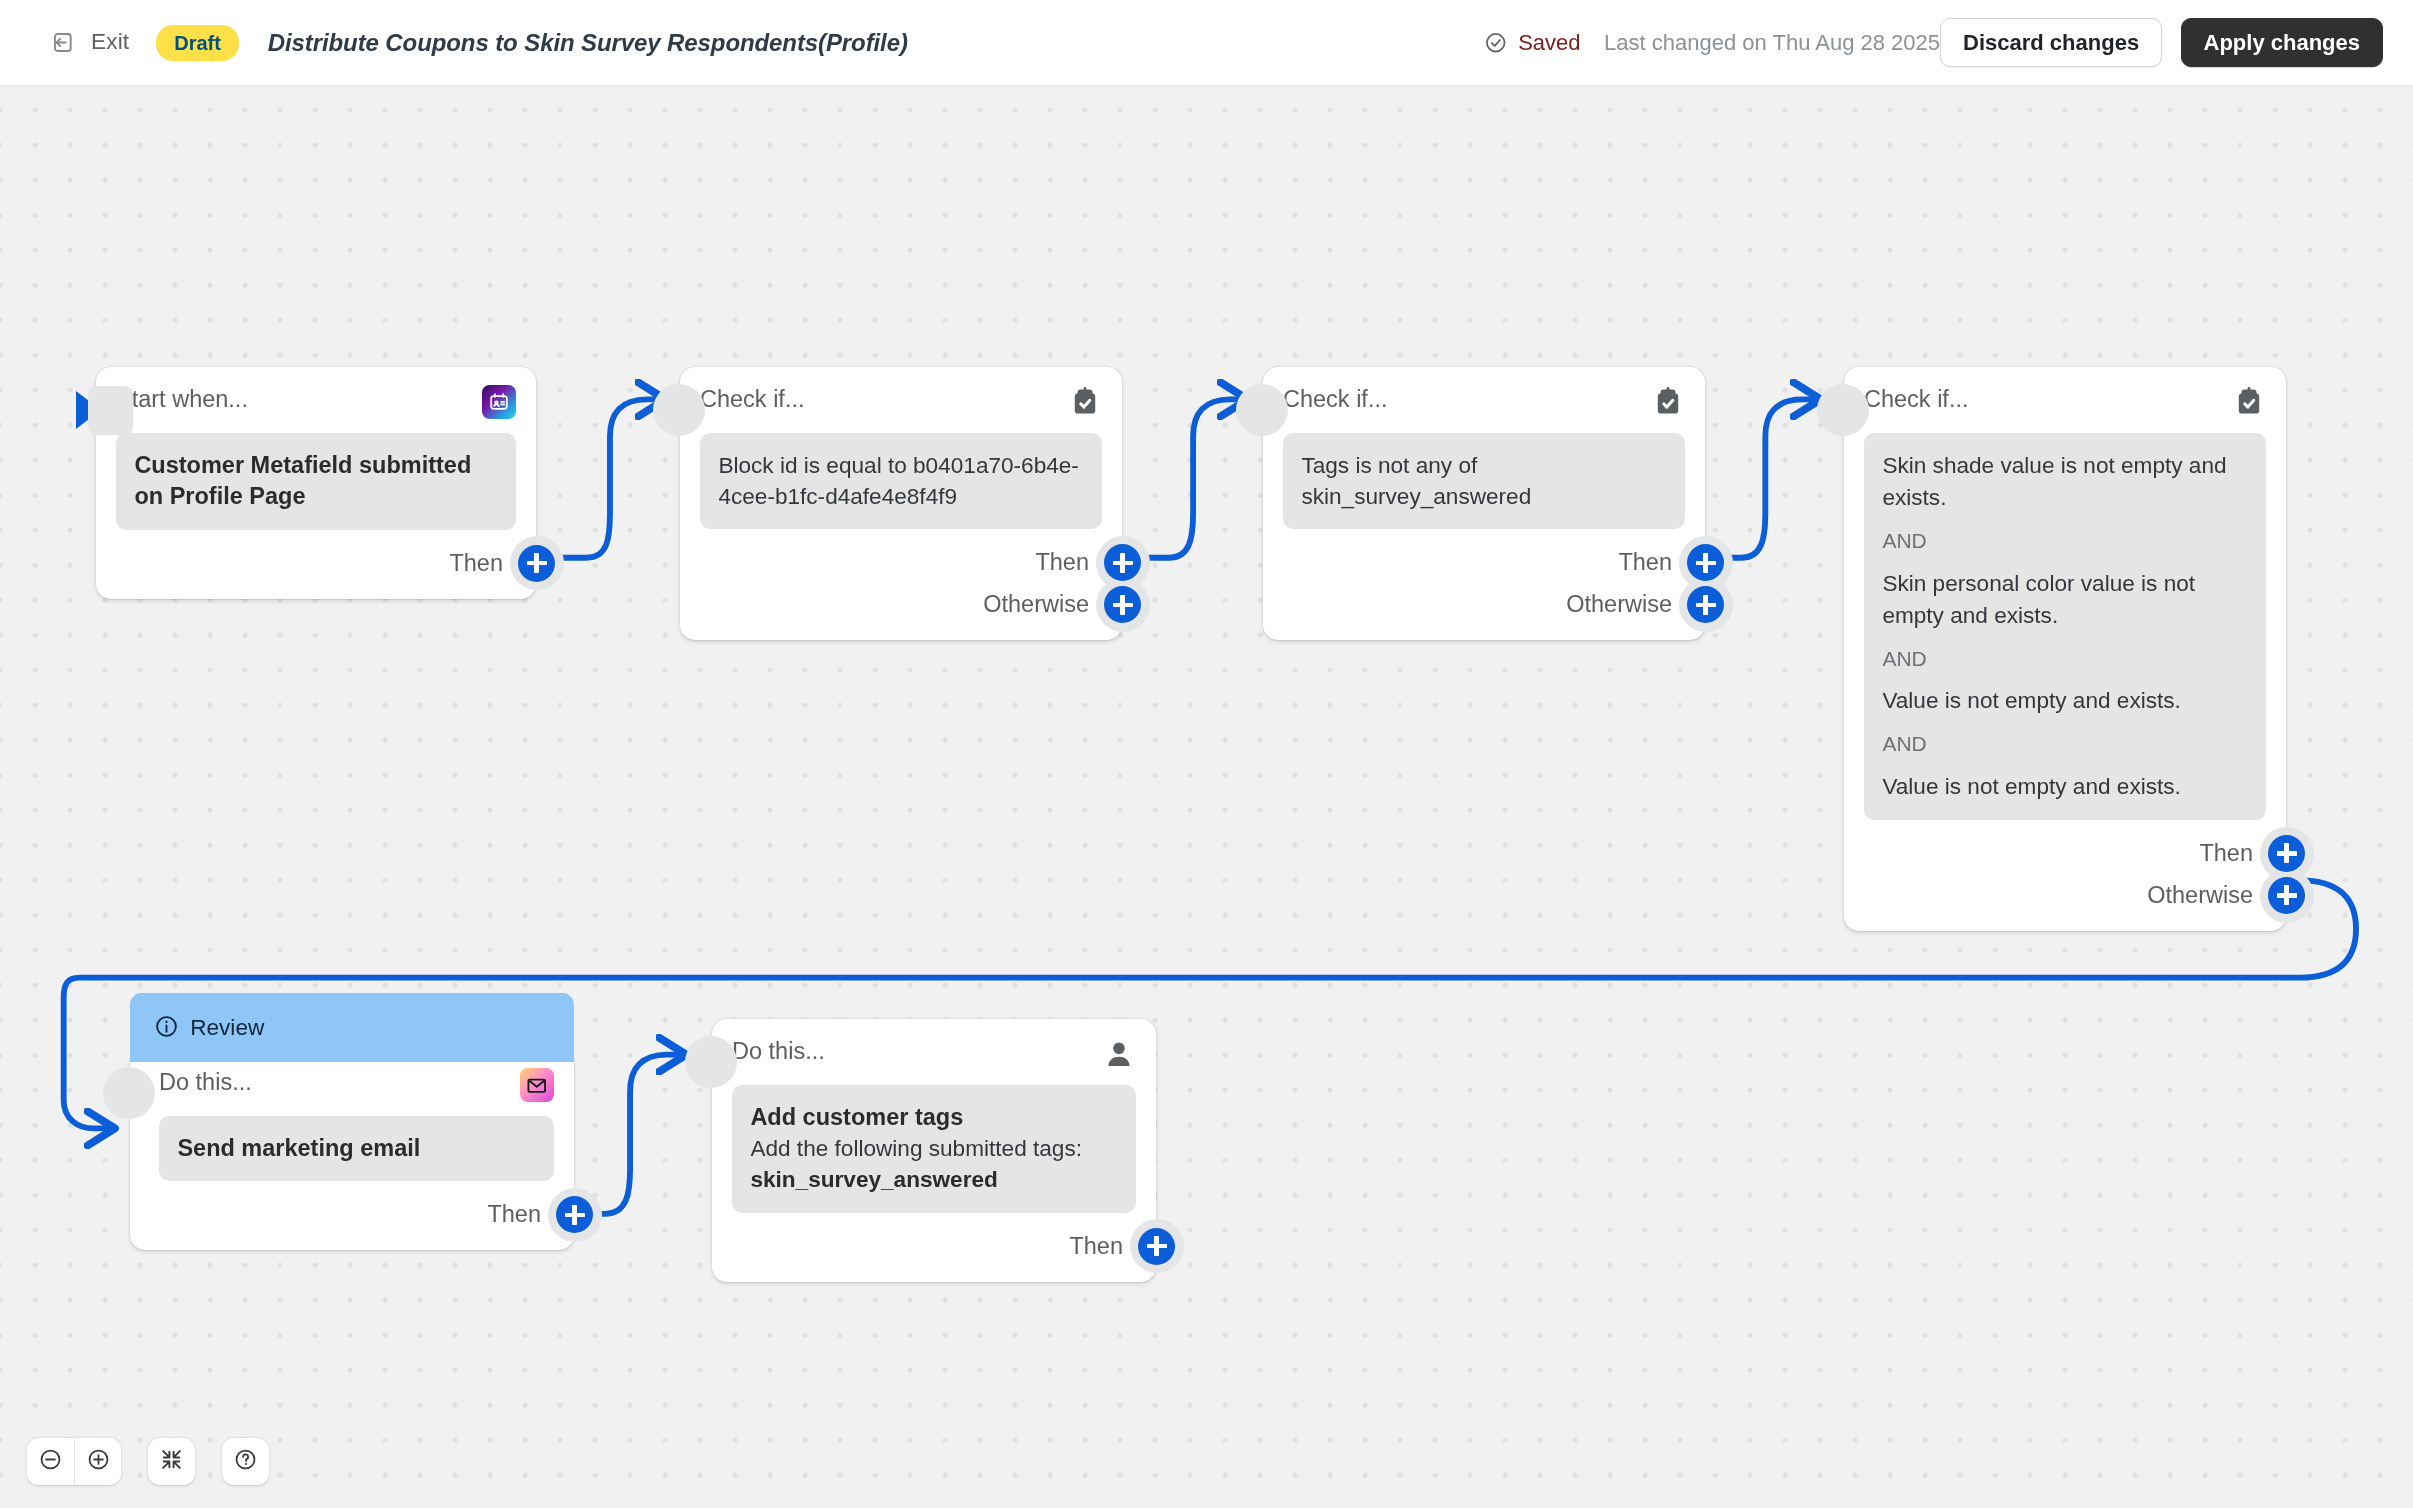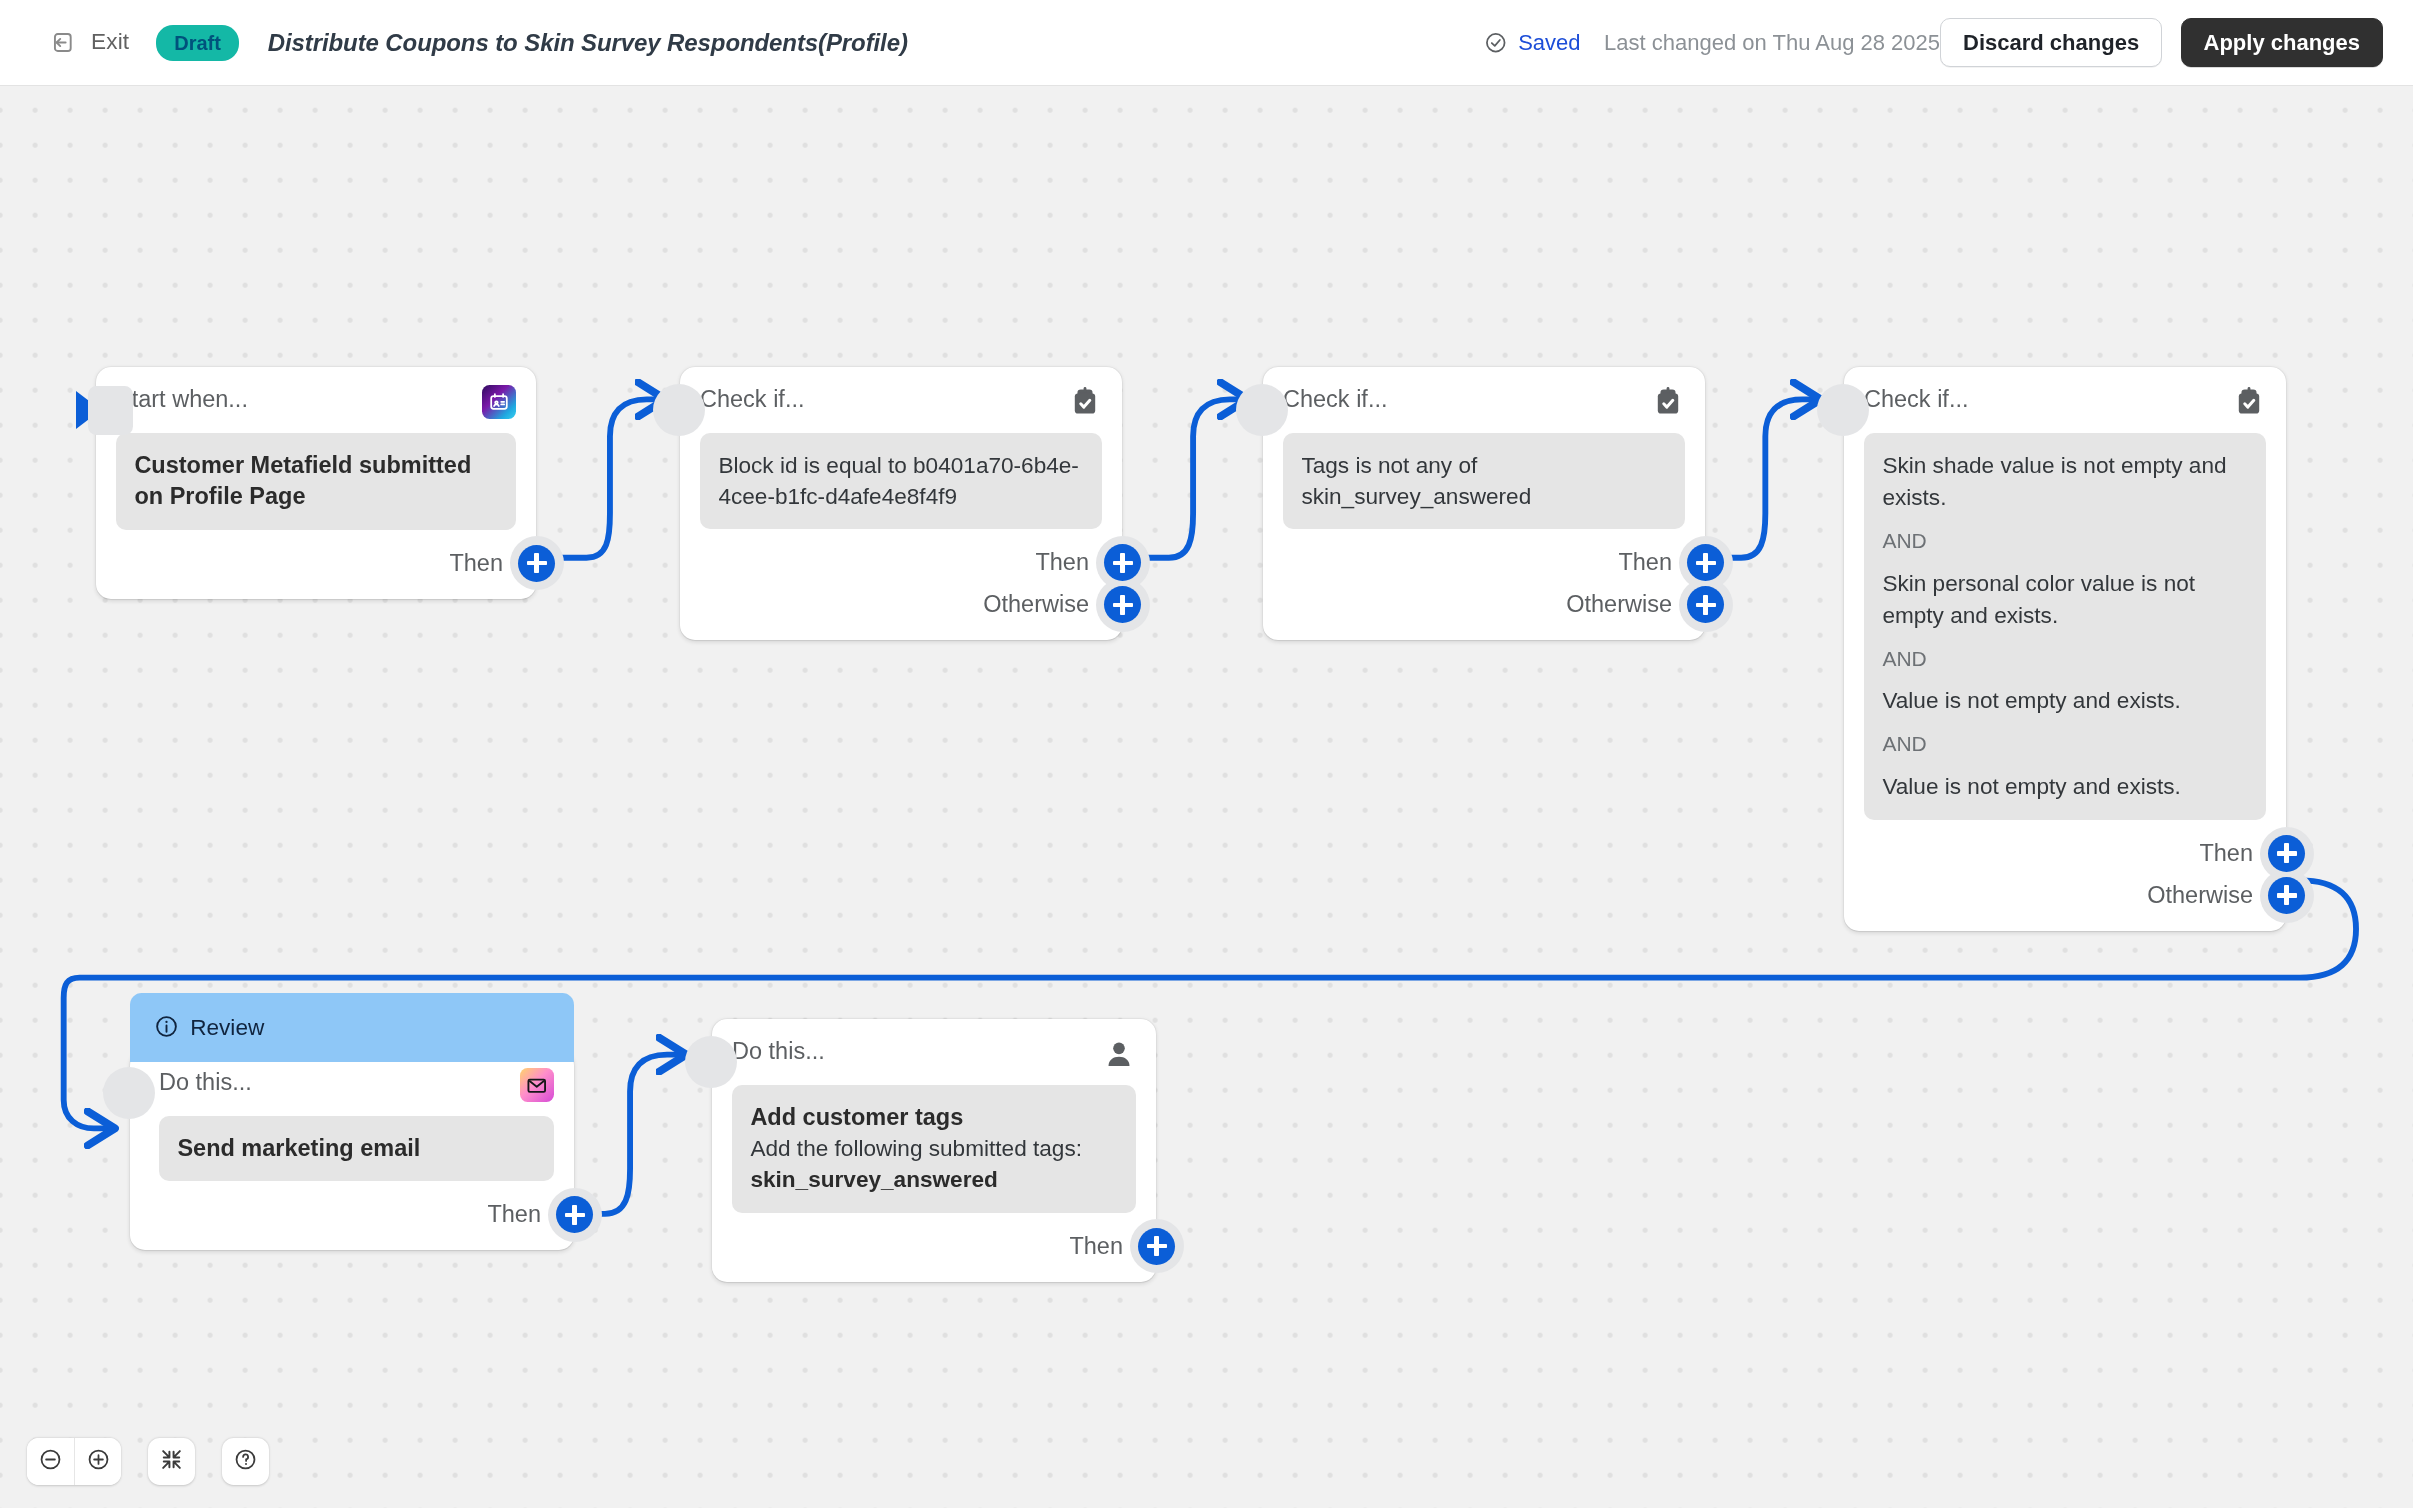--- a/index.html
+++ b/index.html
@@ -22,37 +22,37 @@
   .tb-left { display: flex; align-items: center; padding-left: 39px; gap: 0; }
   .exit-btn {
     display: flex; gap: 13.4px;
     padding: 8.4px 11.7px; border-radius: 8.4px; cursor: pointer;
     background: transparent;
   }
   .exit-icon { width: 27px; height: 27px; display:block; }
   .exit-label { font-size: 22.6px; color: #616161; letter-spacing: 0.1px; }
   .draft-badge {
     margin-left: 15px;
-    background: #14b8a6; color: #00527c;
+    background: #fde047; color: #00527c;
     font-size: 20px; font-weight: 600;
     padding: 5px 18.4px; border-radius: 17px;
     line-height: 1.3;
   }
   .flow-title {
     margin-left: 28.5px;
     font-size: 24px; font-weight: 700; color: #303b47;
     letter-spacing: -0.1px; white-space: nowrap; font-style: italic;
   }
   .tb-right {
     margin-left: auto; display: flex; align-items: center;
     padding-right: 30px; gap: 0;
   }
   .saved-wrap { display:flex; align-items:center; gap:11px; }
   .saved-icon { width: 23.5px; height: 23.5px; display:block; }
-  .saved-label { font-size: 22px; color: #1d4ed8; }
+  .saved-label { font-size: 22px; color: #7f1d1d; }
   .lastchanged {
     font-size: 22px; color: #8c9196; margin-left: 23.5px; white-space: nowrap;
   }
   .btn {
     font-size: 22px; font-weight: 650; border-radius: 10px;
     padding: 12.6px 22px; cursor: pointer; white-space: nowrap;
     line-height: 1;
   }
   .btn-discard {
     background: #fff; color: #1f2329;

